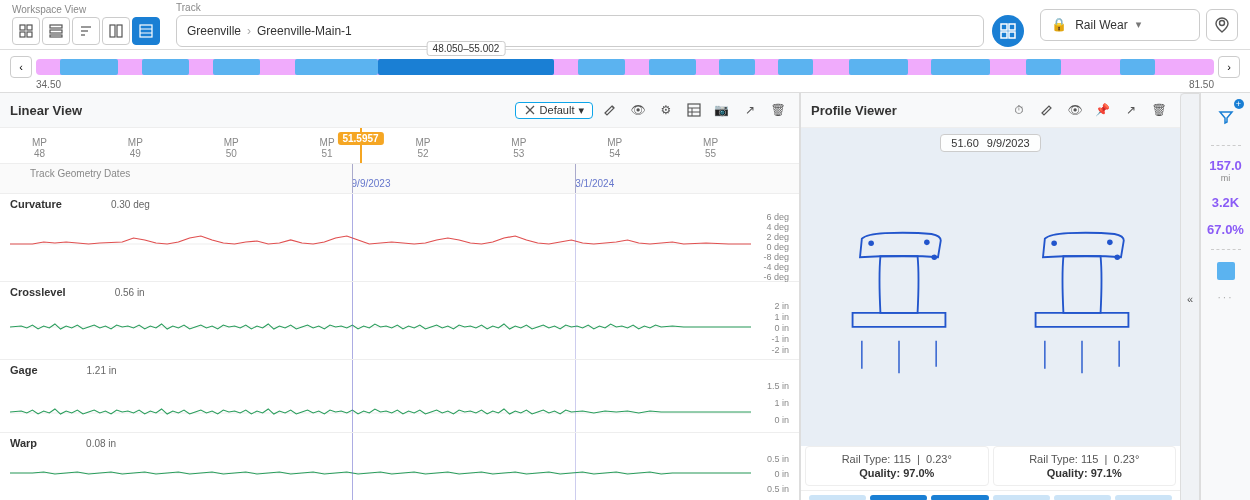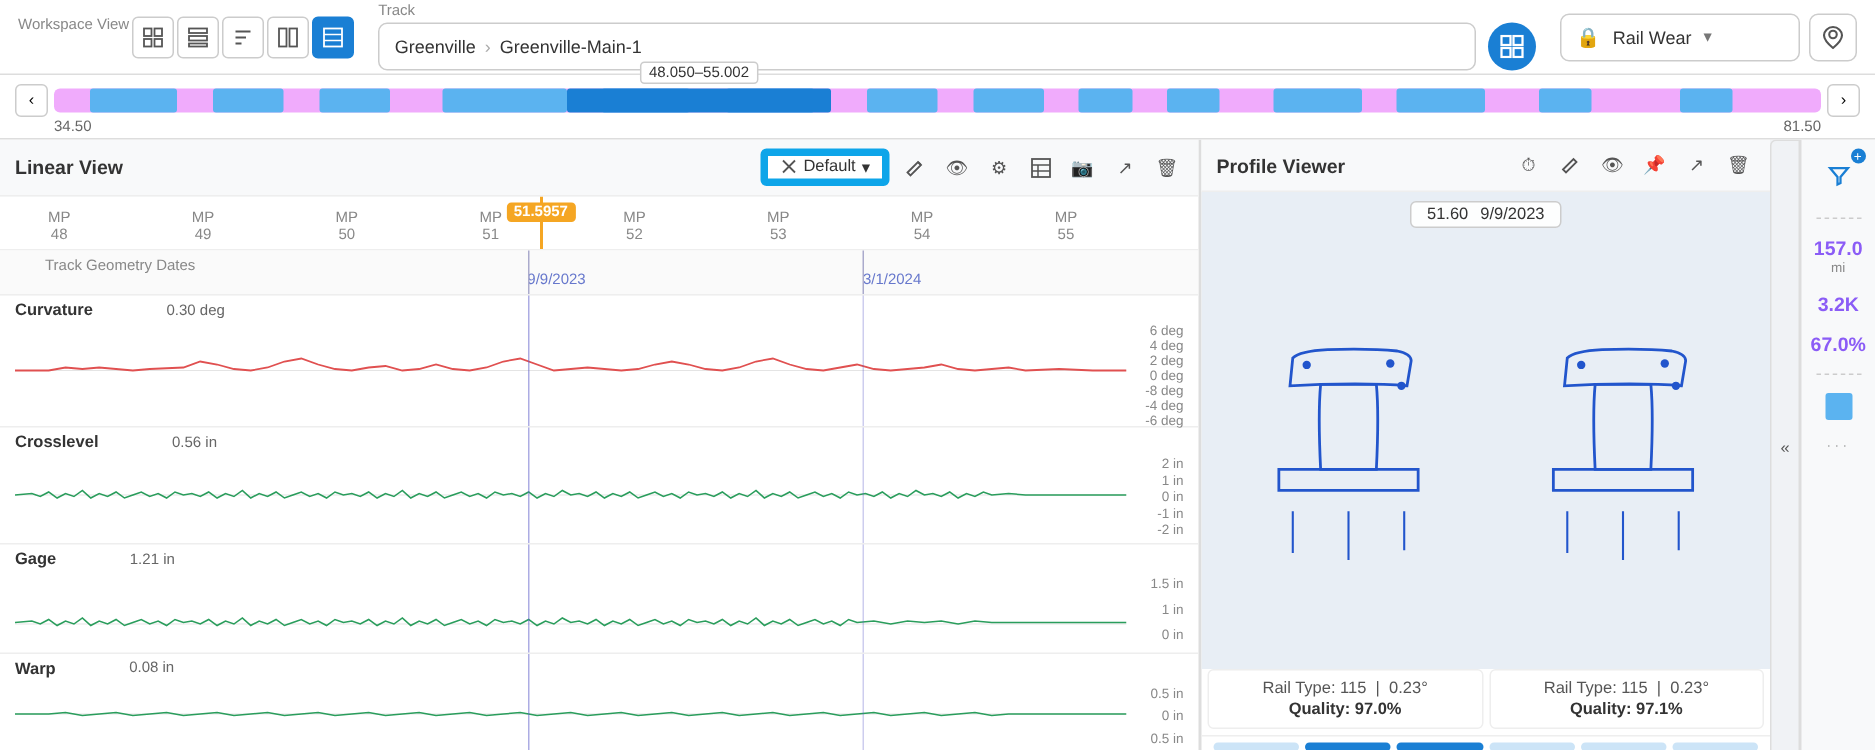--- a/index.html
+++ b/index.html
@@ -8,21 +8,21 @@
     
     .top-toolbar {
       background: #fff;
       border-bottom: 1px solid #ddd;
       padding: 8px 12px;
       display: flex;
       align-items: center;
       gap: 16px;
       height: 50px;
     }
-    .workspace-section { display: flex; flex-direction: row; gap: 2px; }
+    .workspace-section { display: flex; flex-direction: column; gap: 2px; }
     .section-label { font-size: 10px; color: #888; }
     .view-icons { display: flex; gap: 2px; align-items: center; }
     .view-btn {
       width: 28px; height: 28px; border: 1px solid #ccc; background: #fff; border-radius: 4px;
       cursor: pointer; display: flex; align-items: center; justify-content: center; font-size: 11px; color: #555;
     }
     .view-btn.active { background: #1a7fd4; border-color: #1a7fd4; color: #fff; }
     .track-section { display: flex; flex-direction: column; gap: 2px; flex: 1; }
     .track-input-wrap {
       display: flex; align-items: center;
@@ -68,21 +68,21 @@
       display: flex; align-items: center; justify-content: space-between;
       padding: 6px 10px; border-bottom: 1px solid #eee; background: #f8f9fa;
     }
     .panel-title { font-weight: 600; font-size: 13px; text-align: center; }
     .panel-actions { display: flex; gap: 6px; align-items: center; }
     .panel-action-btn {
       width: 22px; height: 22px; border: none; background: transparent; cursor: pointer;
       display: flex; align-items: center; justify-content: center; font-size: 12px; color: #555; border-radius: 3px;
     }
     .default-badge {
-      background: #fff; border: 5px solid #0ea5e9; border-radius: 4px; padding: 1px 8px;
+      background: #fff; border: 1px solid #0ea5e9; border-radius: 4px; padding: 1px 8px;
       font-size: 11px; color: #333; display: flex; gap: 4px; cursor: pointer;
     }
 
     
     .chart-area {
       flex: 1;
       overflow-y: auto;
       overflow-x: hidden;
       padding: 0;
       position: relative;
@@ -424,21 +424,21 @@
           </svg>
           <div class="chart-y-labels" style="justify-content:space-around;">
             <span>1.5 in</span>
               <span>1 in</span>
               <span>0 in</span>
           </div>
         </div>
       </div>
 
       <div class="chart-section" style="position:relative;border-bottom:none;">
-        <div style="display:flex;gap:6px;align-items:flex-start;">
+        <div style="display:flex;gap:6px;align-items:flex-end;">
           <span class="chart-section-label">Warp</span>
           <span class="chart-value">0.08 in</span>
         </div>
         <div class="vertical-line" style="left:44%;"></div>
         <div class="vertical-line" style="left:72%;background:rgba(90,90,200,0.3);"></div>
         <div style="position:relative;height:45px;margin:2px 0 0 0;padding-right:38px;">
           <svg width="100%" height="45" viewBox="0 0 660 45" preserveAspectRatio="none">
             <line x1="0" y1="22" x2="660" y2="22" stroke="#ddd" stroke-width="0.5"></line>
             <polyline fill="none" stroke="#2a9d5c" stroke-width="1" points="0,22 20,22 30,21 40,23 50,22 60,21 70,23 80,22 90,21 100,23 110,22 120,21 130,23 140,22 150,21 160,23 170,22 180,21 190,23 200,22 210,21 220,23 230,22 240,21 250,23 260,22 270,21 280,23 290,22 300,21 310,23 320,22 330,21 340,23 350,22 360,21 370,23 380,22 390,21 400,23 410,22 420,21 430,23 440,22 450,21 460,23 470,22 480,21 490,23 500,22 510,21 520,23 530,22 540,21 550,23 560,22 570,21 580,23 590,22 600,22 620,22 640,22 660,22"></polyline>
           </svg>

